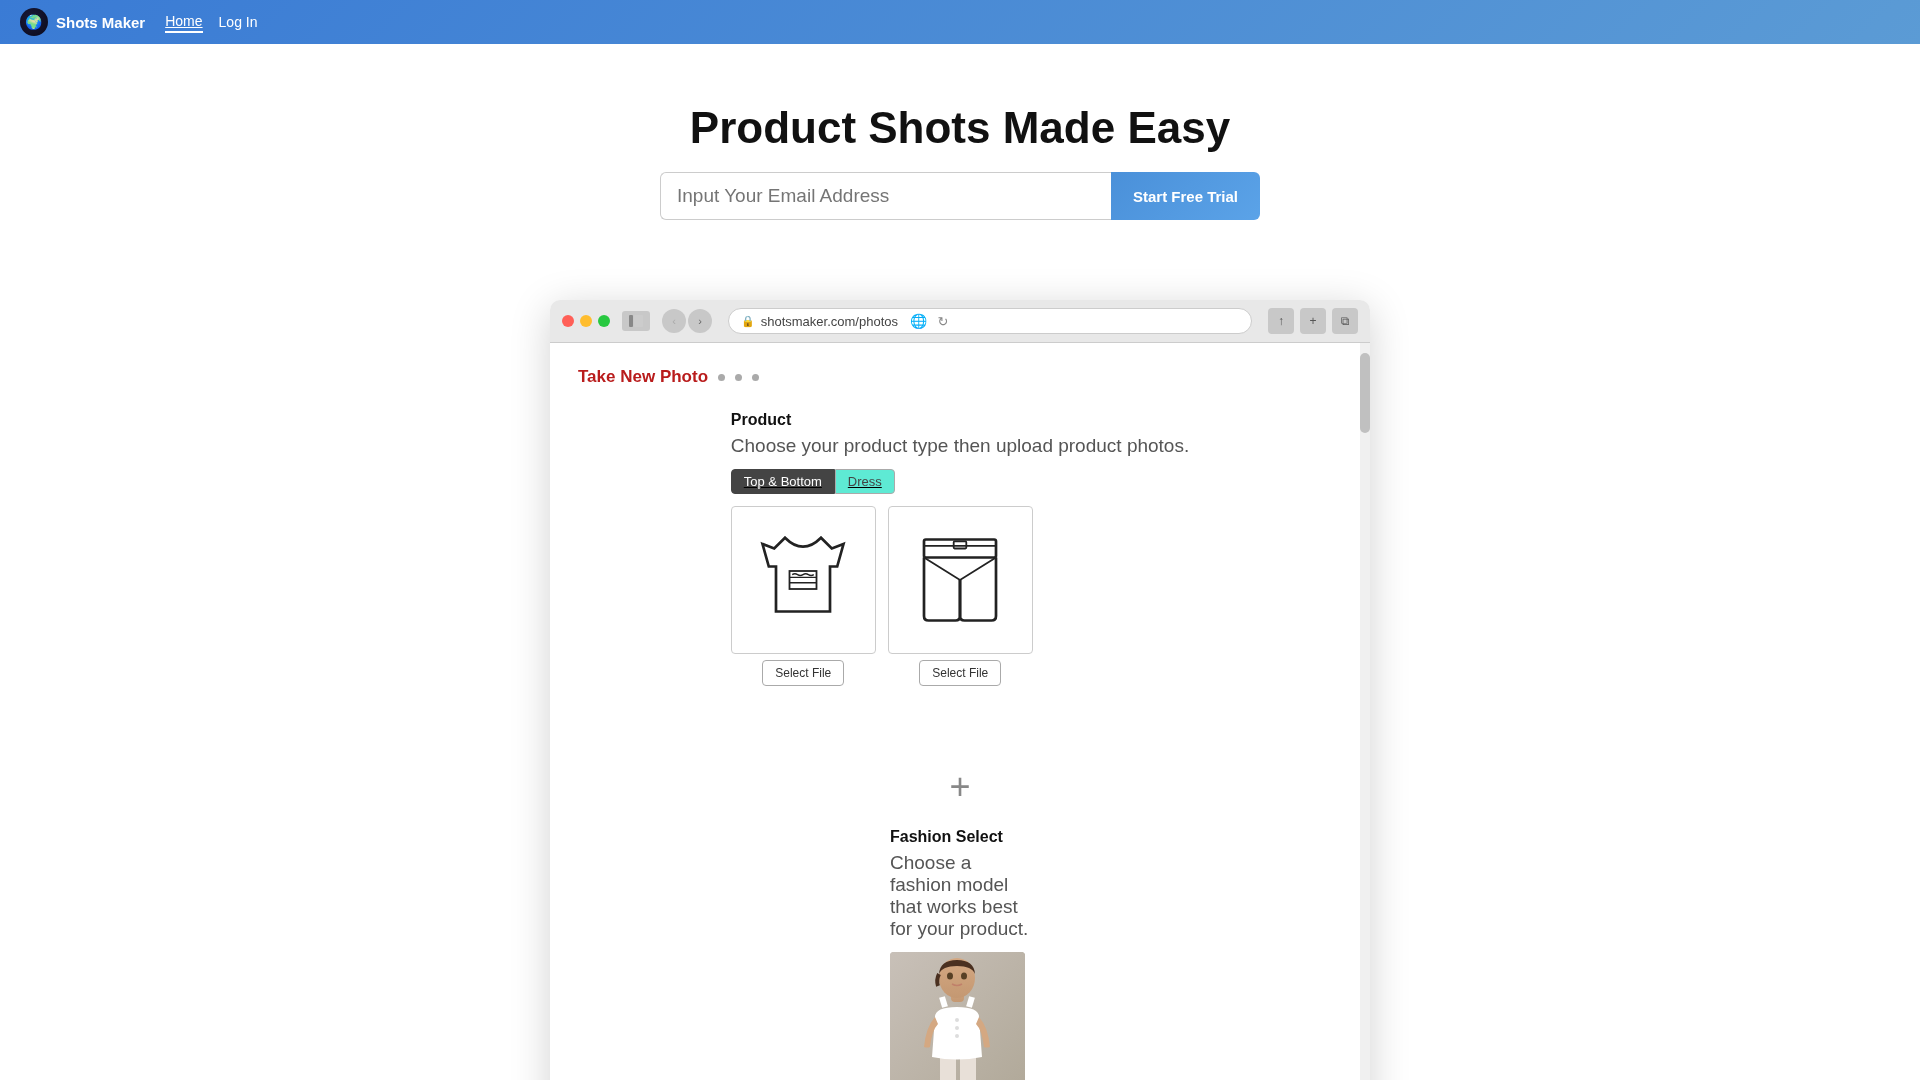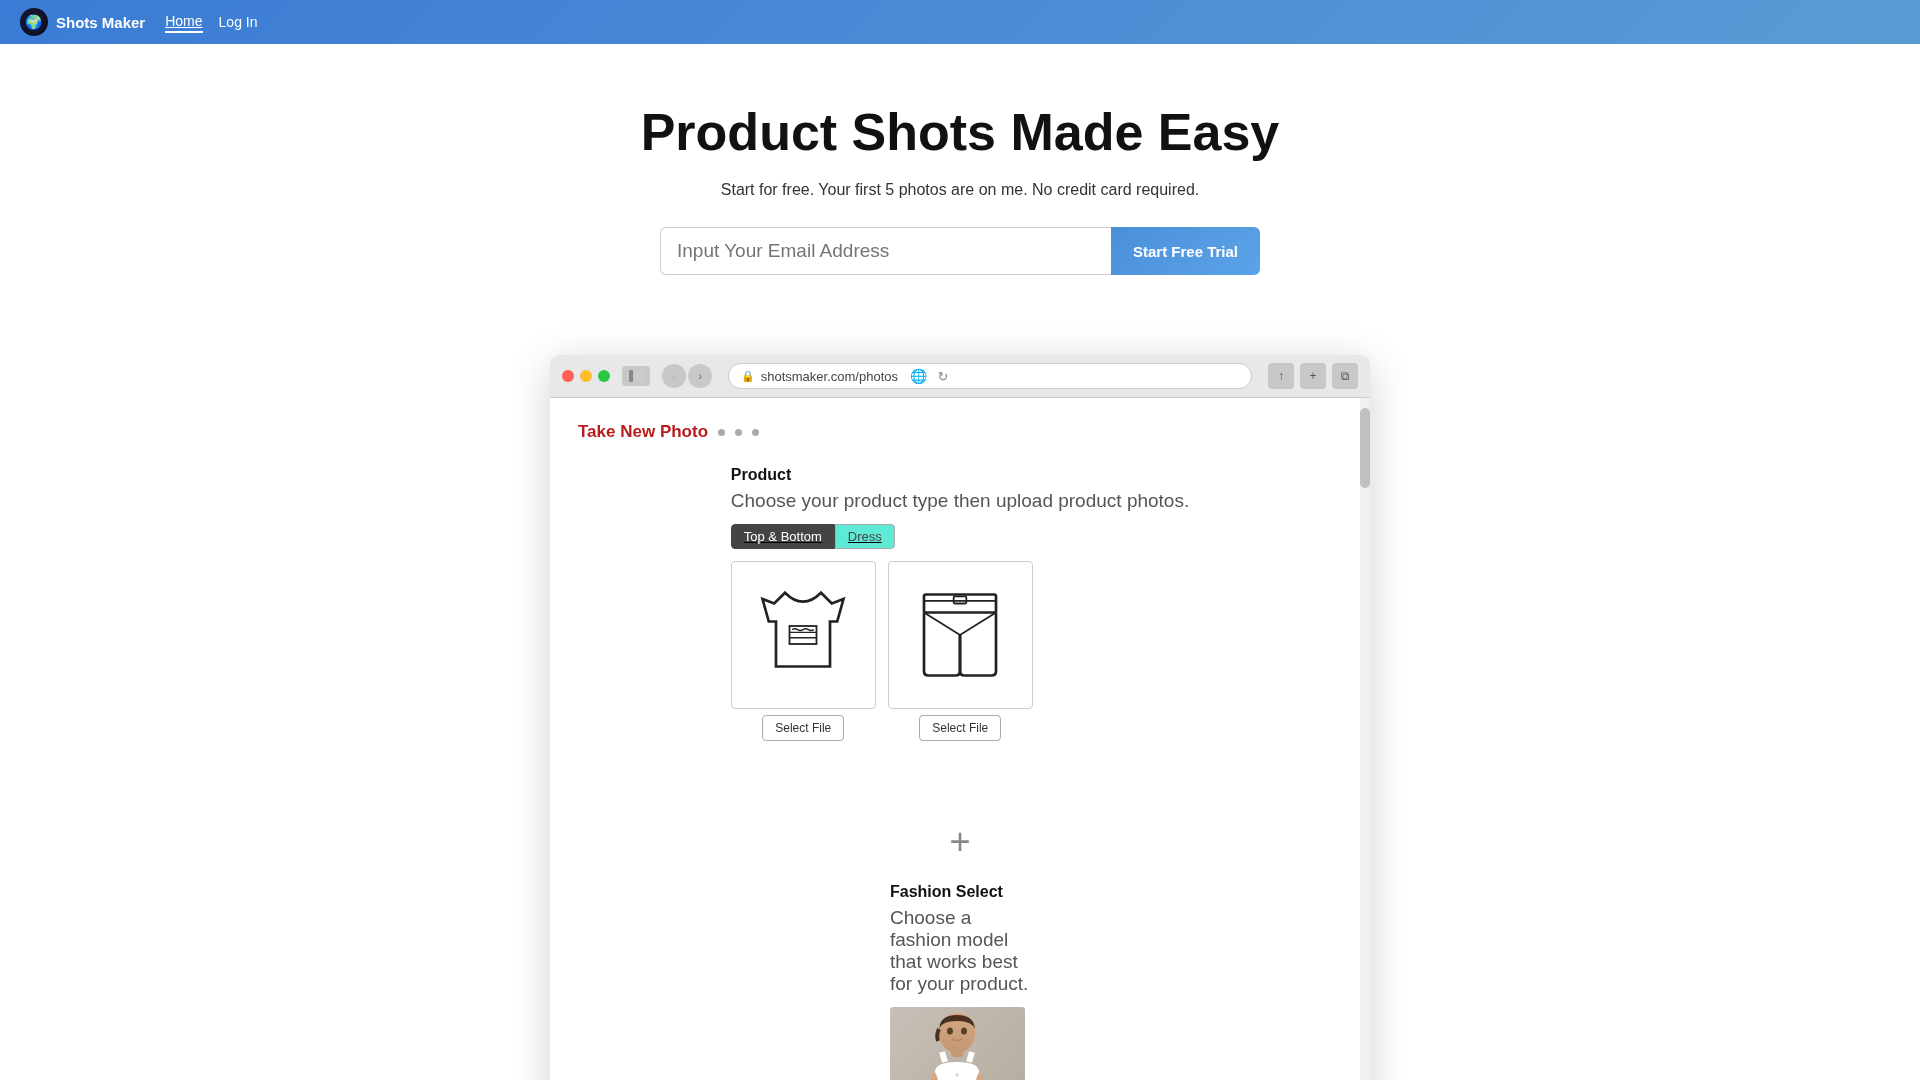--- a/index.html
+++ b/index.html
@@ -49,21 +49,21 @@
       text-decoration: underline;
     }
 
     
     .hero {
       background: white;
       text-align: center;
       padding: 60px 20px 40px;
     }
     .hero-title {
-      font-size: 52px;
+      font-size: 44px;
       font-weight: 800;
       color: #111;
       margin-bottom: 20px;
       line-height: 1.1;
     }
     .hero-subtitle {
       font-size: 17px;
       color: #444;
       max-width: 700px;
       margin: 0 auto 16px;
@@ -392,21 +392,20 @@
     <span>Shots Maker</span>
   </div>
   <div class="navbar-nav">
     <a class="nav-link active">Home</a>
     <a class="nav-link">Log In</a>
   </div>
 </nav>
 
 <section class="hero">
   <h1 class="hero-title">Product Shots Made Easy</h1>
-  <p class="hero-tagline">Start for free. Your first 5 photos are on me. No credit card required.</p>
   <div class="email-form">
     <input class="email-input" type="email" placeholder="Input Your Email Address" style="">
     <button class="trial-button">Start Free Trial</button>
   </div>
 </section>
 
 <div class="mockup-wrapper">
   <div class="browser-window">
 
     <div class="browser-chrome">

